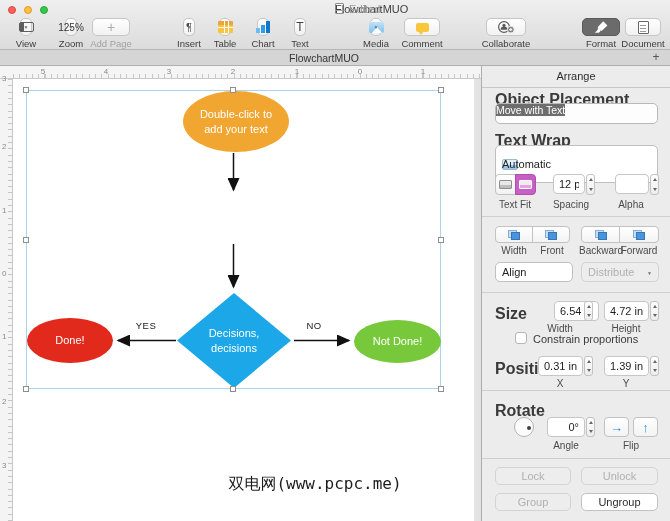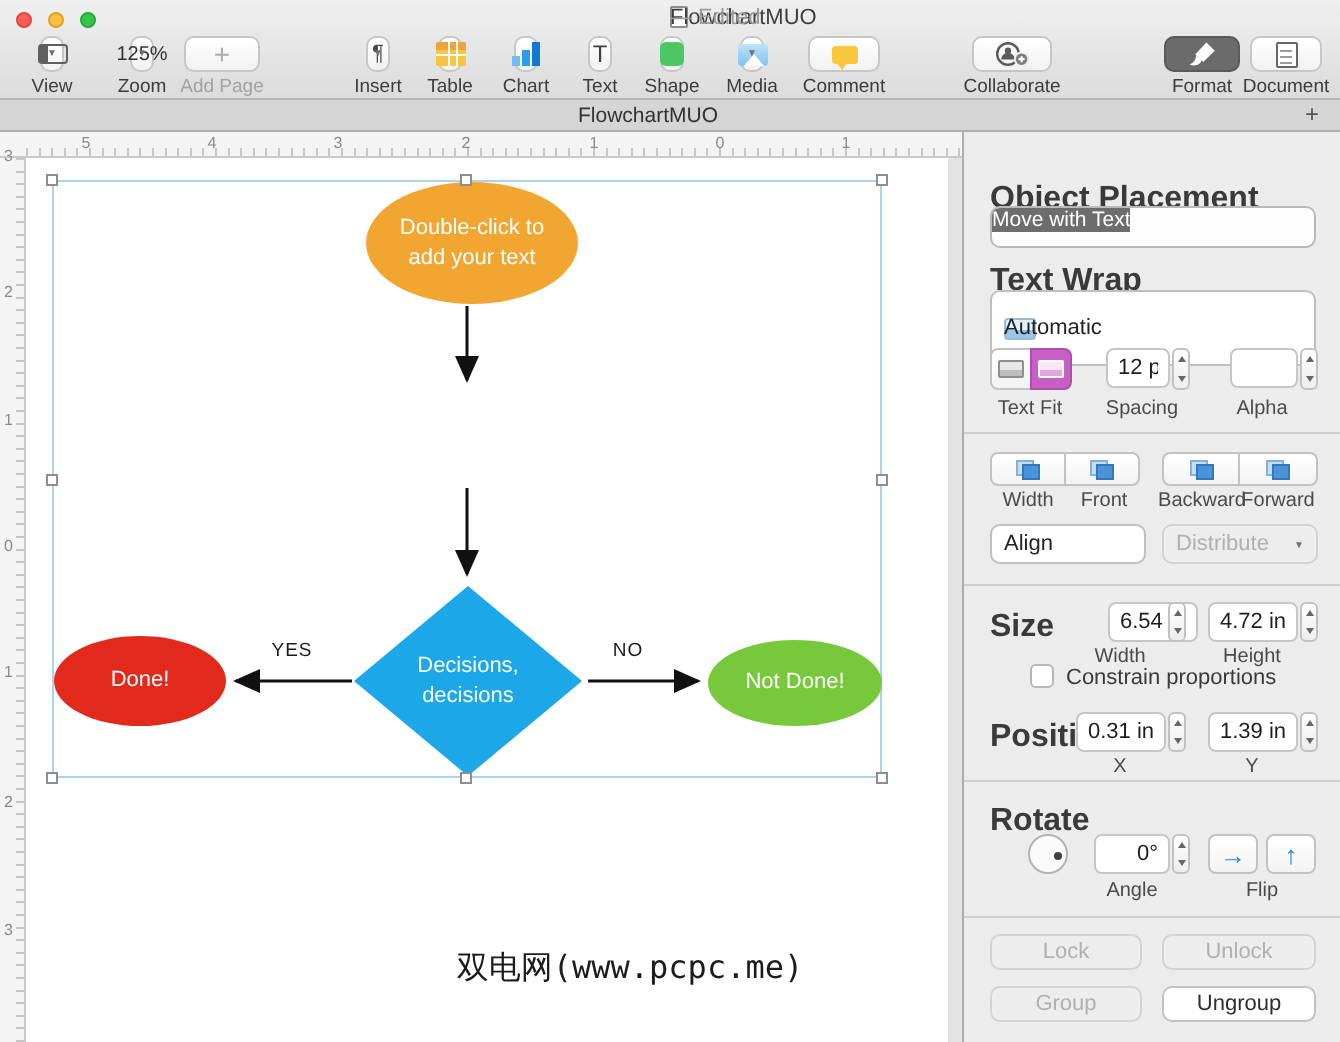--- a/index.html
+++ b/index.html
@@ -170,26 +170,20 @@
           <span class="i-table"></span>
         </div>
       <div class="tlabel">Table</div>
     </div>
     <div class="tb" style="left:281px;width:38px">
       <div class="tbtn">
           <span class="i-text">T</span>
         </div>
       <div class="tlabel">Text</div>
     </div>
-    <div class="tb" style="left:315px;width:42px">
-      <div class="tbtn">
-          <span class="i-shape"></span>
-        </div>
-      <div class="tlabel">Shape</div>
-    </div>
     <div class="tb" style="left:353px;width:46px">
       <div class="tbtn">
           <span class="i-media"></span>
           <span class="chev">▼</span>
         </div>
       <div class="tlabel">Media</div>
     </div>
     <div class="tb" style="left:395px;width:54px">
       <div class="tbtn" style="width:36px">
           <span class="i-comment"></span>
@@ -288,20 +282,21 @@
     <line x1="233.5" y1="244" x2="233.5" y2="287" stroke="#111" stroke-width="1.5" marker-end="url(#ah)"></line>
     <line x1="176" y1="340.5" x2="118" y2="340.5" stroke="#111" stroke-width="1.5" marker-end="url(#ah)"></line>
     <line x1="294" y1="340.5" x2="349" y2="340.5" stroke="#111" stroke-width="1.5" marker-end="url(#ah)"></line>
   </svg>
   <div class="branch" style="left:128px;top:320px">YES</div>
   <div class="branch" style="left:296px;top:320px">NO</div>
 
   <div class="wmark">双电网(www.pcpc.me)</div>
 
   <div class="panel">
+    <div class="p-head">Arrange</div>
 
     <div class="p-h" style="left:13px;top:25px">Object Placement</div>
     <div class="seg">
       <span>Stay on Page</span>
       <span class="on">Move with Text</span>
     </div>
 
     <div class="p-h" style="left:13px;top:66px">Text Wrap</div>
     <div class="pop" style="left:13px;top:79px;width:163px;height:38px">
       <span class="i-pic"></span>

